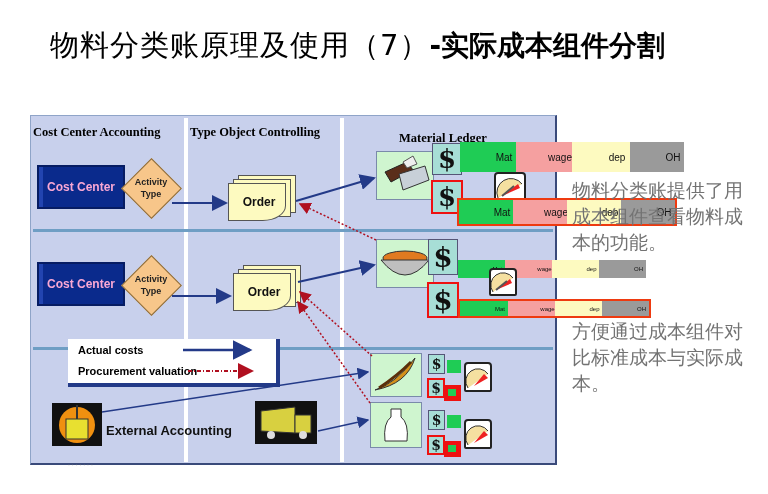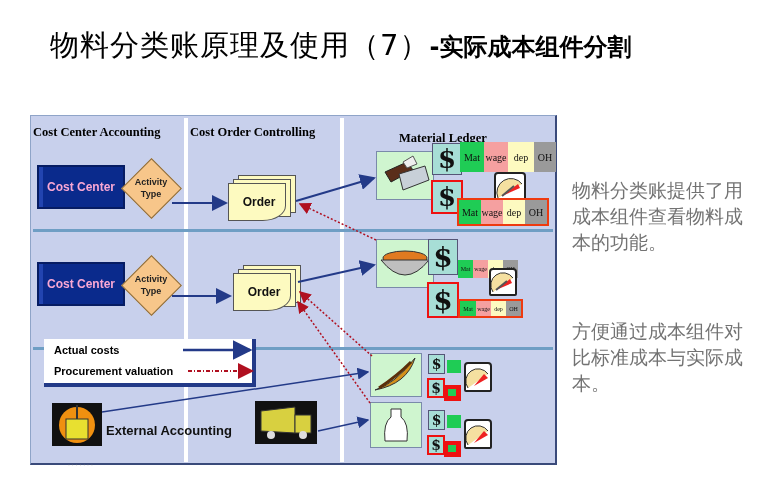--- a/index.html
+++ b/index.html
@@ -1,39 +1,39 @@
 <!DOCTYPE html>
 <html><head>
 <meta charset="utf-8">
 <style>
   html, body { margin:0; padding:0; background:#ffffff; }
   body { width:768px; height:494px; position:relative; overflow:hidden; font-family:"DejaVu Sans", sans-serif; }
   .title { position:absolute; left:50px; top:26px; font-size:29px; color:#000; white-space:nowrap; font-family:"DejaVu Sans", sans-serif; letter-spacing:1px; }
-  .title .sub { font-size:24px; font-weight:bold; letter-spacing:0;margin-top:32px; }
+  .title .sub { font-size:28px; font-weight:bold; letter-spacing:0;margin-top:32px; }
   .diagram { position:absolute; left:30px; top:115px; width:527px; height:350px; background:#c8d0ec; border:1px solid #8fa4c8; border-right:2px solid #3a4a7a; border-bottom:2px solid #3a4a7a; box-sizing:border-box; }
   .vsep { position:absolute; top:2px; width:4px; background:#ffffff; }
   .hsep { position:absolute; height:3px; background:#6f9ec4; }
   .col-head { position:absolute; top:10px; font-family:Liberation Serif, serif; font-weight:bold; font-size:12.5px; color:#000; white-space:nowrap; }
   .cc-box { position:absolute; width:88px; height:44px; background:#0a2a8c; border:2px solid #061c63; box-shadow:inset 4px 0 0 #2244b0; color:#f9a8d4; font-family:"Liberation Sans", sans-serif; font-weight:bold; font-size:12px; display:flex; align-items:center; justify-content:center; box-sizing:border-box; }
   .diamond-wrap { position:absolute; width:58px; height:58px; }
   .diamond { position:absolute; left:8px; top:8px; width:41px; height:41px; background:#f7c68a; border:1px solid #8a6a3a; transform:rotate(45deg); }
   .diamond-text { position:absolute; left:0; top:17px; width:58px; text-align:center; font-family:"Liberation Sans", sans-serif; font-weight:bold; font-size:9px; line-height:12px; color:#222; }
   .order { position:absolute; width:70px; height:44px; }
   .order .pg { position:absolute; width:56px; height:36px; background:#fdfac0; border:1px solid #555; }
   .order .lbl { position:absolute; left:0; top:13px; width:62px; text-align:center; font-family:"Liberation Sans", sans-serif; font-weight:bold; font-size:12px; color:#111; }
   .mat-box { position:absolute; background:#cff5cf; border:1px solid #7a8aaa; }
   .dollar { position:absolute; background:#a7ded6; border:1px solid #557; color:#111; font-weight:bold; font-family:"DejaVu Serif", serif; display:flex; align-items:center; justify-content:center; box-sizing:border-box; }
   .dollar.red { border:2px solid #ee1111; }
   .comp-row { position:absolute; display:flex; box-sizing:border-box; }
   .comp-row.red { border:2px solid #ee3a10; }
-  .comp-row span { display:flex; align-items:center; justify-content:center; font-family:Liberation Serif, serif; color:#111; }
+  .comp-row span { display:flex; align-items:center; justify-content:center; font-family:Liberation Sans, sans-serif; color:#111;padding-left:32px; }
   .gauge { position:absolute; background:#fff; border:2px solid #222; border-radius:4px 4px 2px 2px; box-sizing:border-box; overflow:hidden; }
   .sq-green { position:absolute; background:#1fcc55; }
   .sq-red { position:absolute; background:#ee1111; }
-  .legend { position:absolute; left:44px; top:339px; width:208px; height:44px; background:#fff; border-right:4px solid #233a88; border-bottom:4px solid #233a88; }
+  .legend { position:absolute; left:68px; top:339px; width:208px; height:44px; background:#fff; border-right:4px solid #233a88; border-bottom:4px solid #233a88; }
   .legend .row { position:absolute; left:10px; font-family:"Liberation Sans", sans-serif; font-weight:bold; font-size:11px; color:#000; }
   .ext-label { position:absolute; left:106px; top:423px; font-family:"Liberation Sans", sans-serif; font-weight:bold; font-size:13px; color:#111; }
   .side-text { position:absolute; left:572px; font-size:19px; line-height:26px; color:#737373; width:180px; font-family:"DejaVu Sans", sans-serif; }
   .footer-faint { position:absolute; left:68px; top:461px; font-size:6px; color:#777; }
   svg.overlay { position:absolute; left:0; top:0; width:768px; height:494px; pointer-events:none; }
 </style>
 </head>
 <body>
 
 <div class="title">
@@ -41,21 +41,21 @@
 </div>
 
 <div class="diagram">
   <div class="vsep" style="left:153px; height:344px;"></div>
   <div class="vsep" style="left:309px; height:344px;"></div>
   <div class="hsep" style="left:2px; top:113px; width:520px;"></div>
   <div class="hsep" style="left:2px; top:231px; width:520px;"></div>
 </div>
 
 <div class="col-head" style="left:33px; top:125px;">Cost Center Accounting</div>
-<div class="col-head" style="left:190px; top:125px;">Cost Order Controlling</div>
+<div class="col-head" style="left:190px; top:125px;">Type Object Controlling</div>
 <div class="col-head" style="left:399px; top:131px;">Material Ledger</div>
 
 <div class="cc-box" style="left:37px; top:165px;">Cost Center</div>
 <div class="diamond-wrap" style="left:122px; top:159px;">
   <div class="diamond"></div>
   <div class="diamond-text"><span>Activity</span><br><span>Type</span></div>
 </div>
 <div class="order" style="left:228px; top:175px;">
   <div class="pg" style="left:10px; top:0;"></div>
   <div class="pg" style="left:5px; top:4px;"></div>

